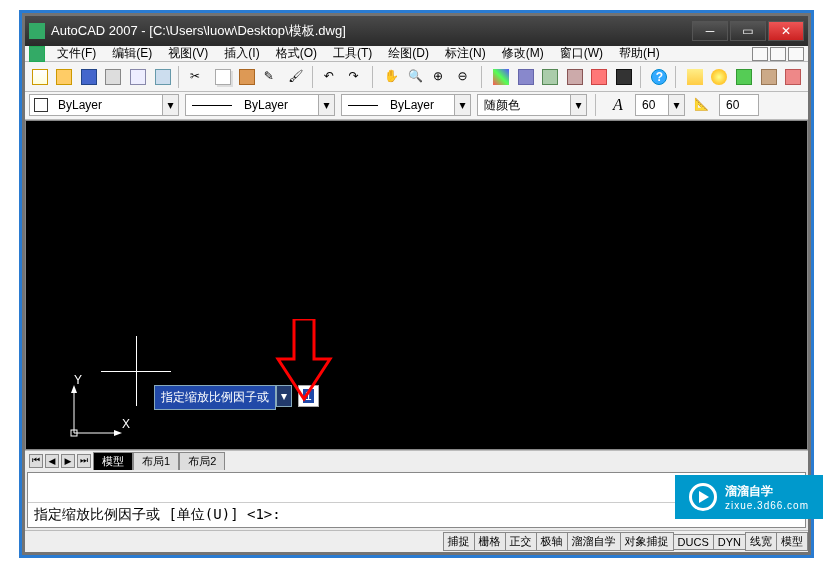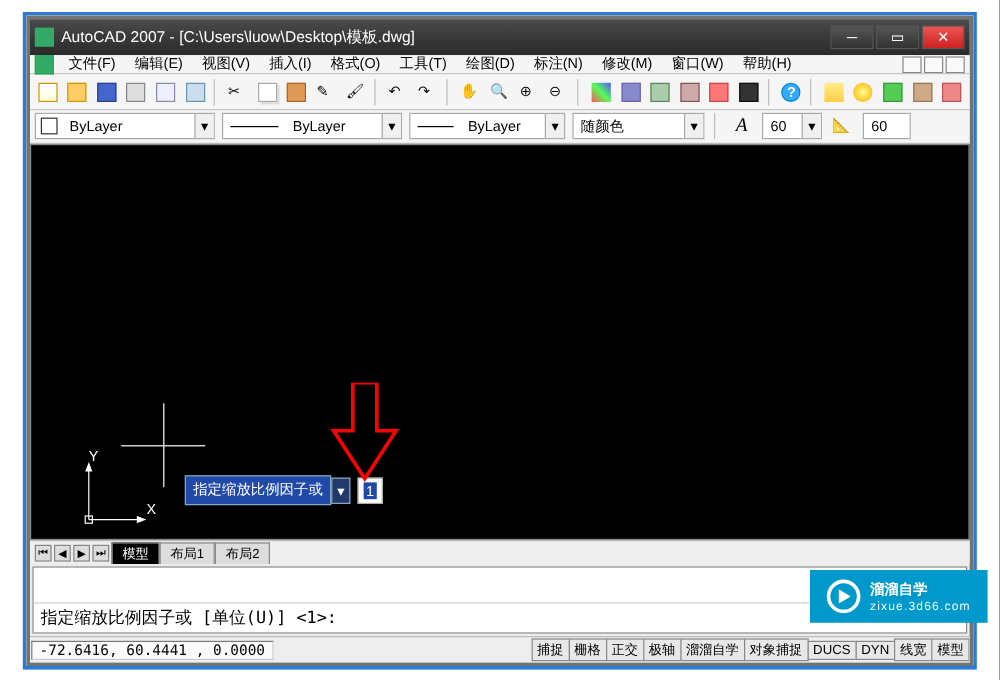--- a/index.html
+++ b/index.html
@@ -24,21 +24,21 @@
 .propbar{background:#f5f5f5;border-bottom:1px solid #bbb;display:flex;align-items:flex-start;height:28px;padding:2px 4px;gap:6px;overflow:hidden}
 .drop{display:flex;align-items:center;border:1px solid #aaa;background:#fff;height:22px;cursor:pointer}
 .drop .txt{padding:0 6px;flex:1;white-space:nowrap}
 .drop .arr{width:16px;height:20px;border-left:1px solid #aaa;display:flex;align-items:center;justify-content:center;background:#f0f0f0}
 .sw{width:14px;height:14px;border:1px solid #333;background:#fff;margin:0 4px}
 .canvas{background:#000;height:330px;position:relative;border:1px solid #888}
 .ucs{position:absolute;left:48px;bottom:18px;color:#fff;font-family:monospace}
 .crosshair{position:absolute;left:110px;top:250px;pointer-events:none}
 .crosshair .v{position:absolute;width:1px;height:70px;background:#fff;left:0;top:-35px}
 .crosshair .h{position:absolute;height:1px;width:70px;background:#fff;left:-35px;top:0}
-.dyn-in{position:absolute;left:128px;top:275px;display:flex;align-items:center}
+.dyn-in{position:absolute;left:128px;top:264px;display:flex;align-items:flex-start}
 .dyn-in .lbl{background:#2149a8;color:#fff;padding:3px 6px;border:1px solid #8ab}
 .dyn-in .dd{width:16px;height:22px;background:#223a6b;border:1px solid #8ab;display:flex;align-items:center;justify-content:center;color:#fff}
 .dyn-in .val{background:#fff;color:#000;padding:3px 4px;border:1px solid #aaa;margin-left:6px}
 .dyn-in .val span{background:#2149a8;color:#fff;padding:0 2px}
 .arrow{position:absolute;left:248px;top:198px;pointer-events:none}
 .tabs{background:#eee;border-top:1px solid #bbb;height:20px;display:flex;align-items:center;padding:0 4px;gap:0}
 .tabs .nav{width:14px;height:14px;border:1px solid #888;background:#ddd;margin-right:2px;display:flex;align-items:center;justify-content:center;font-size:9px;cursor:pointer}
 .tab{border:1px solid #888;border-bottom:none;background:#ddd;padding:1px 8px;font-size:11px;cursor:pointer}
 .tab.active{background:#000;color:#fff}
 .cmdline{background:#fff;border:1px solid #888;margin:2px;height:56px;display:flex;flex-direction:column}
@@ -257,21 +257,20 @@
     <div class="tab">布局1</div>
     <div class="tab">布局2</div>
   </div>
 
   <div class="cmdline">
     <div class="history"></div>
     <div class="input">指定缩放比例因子或 [单位(U)] &lt;1&gt;:</div>
   </div>
 
   <div class="status">
-    <div class="coords">-72.6416, 60.4441 , 0.0000</div>
     <div class="flex"></div>
     <div class="sb">捕捉</div>
     <div class="sb">栅格</div>
     <div class="sb">正交</div>
     <div class="sb">极轴</div>
     <div class="sb">溜溜自学</div>
     <div class="sb">对象捕捉</div>
     <div class="sb">DUCS</div>
     <div class="sb">DYN</div>
     <div class="sb">线宽</div>

